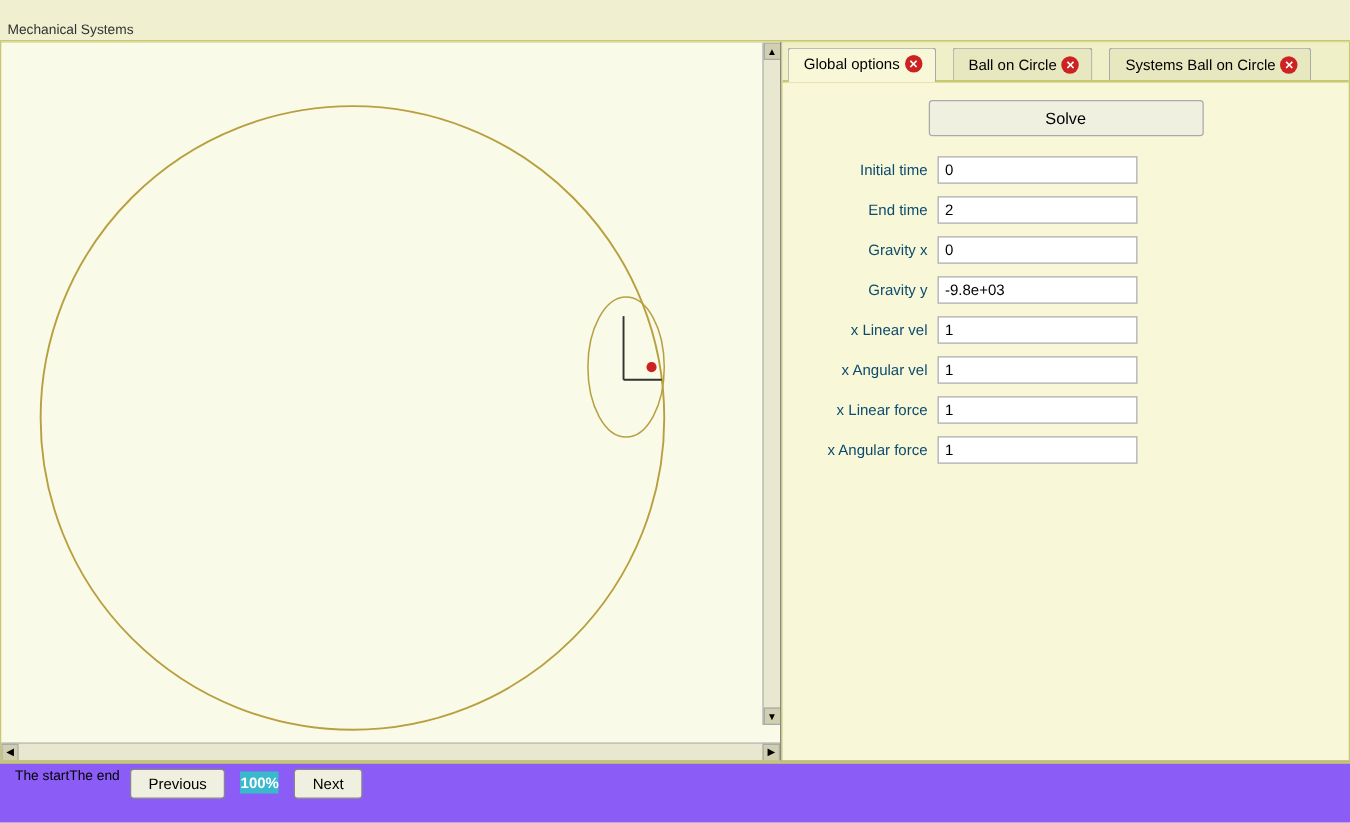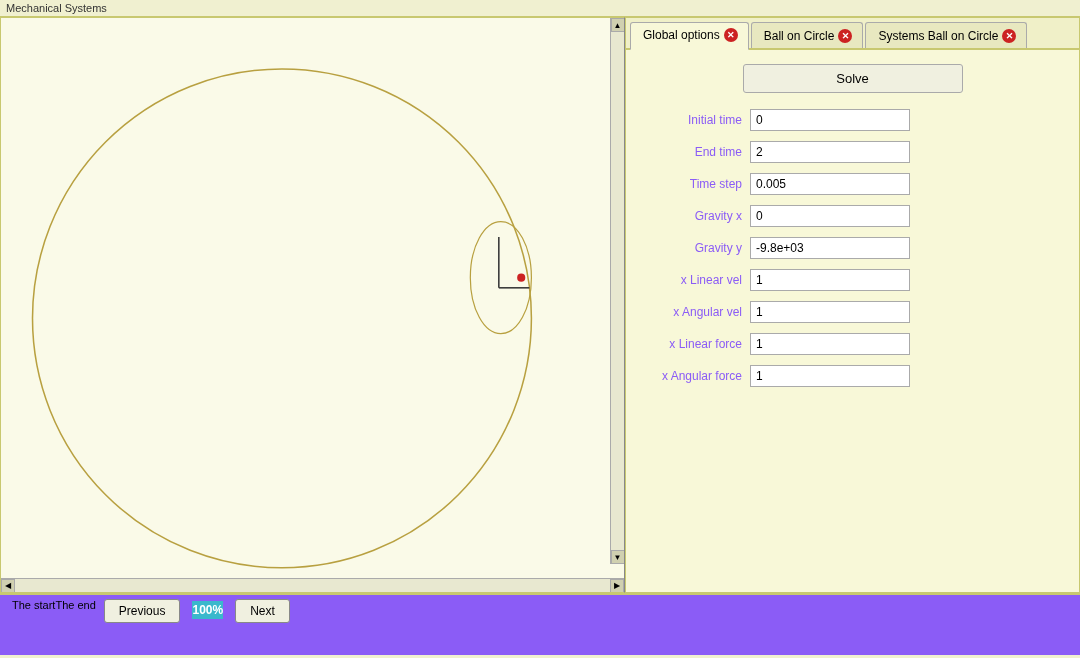--- a/index.html
+++ b/index.html
@@ -11,20 +11,21 @@
       height: 658px;
       overflow: hidden;
     }
 
     .title-bar {
       background: #f0f0d0;
       border-bottom: 1px solid #c8c870;
       padding: 2px 6px;
       font-size: 11px;
       color: #333;
+      margin-top: 16px;
     }
 
     .main-container {
       display: flex;
       height: calc(658px - 20px);
       flex-direction: column;
     }
 
     .content-area {
       display: flex;
@@ -83,21 +84,21 @@
       display: flex;
       flex-direction: column;
       border: 1px solid #c8c870;
     }
 
     .tabs-bar {
       display: flex;
       background: #f0f0c8;
       border-bottom: 2px solid #c8c870;
       padding: 4px 4px 0;
-      gap: 2px;
+      gap: 13px;
     }
 
     .tab {
       display: flex;
       align-items: center;
       gap: 4px;
       padding: 5px 10px 5px 12px;
       background: #e8e8c0;
       border: 1px solid #aaa;
       border-bottom: none;
@@ -156,21 +157,21 @@
       align-items: center;
       margin-bottom: 2px;
       padding: 2px 0;
     }
 
     .field-label {
       width: 110px;
       text-align: right;
       padding-right: 8px;
       font-size: 12px;
-      color: #8b5cf6;
+      color: #0c4a6e;
     }
 
     .field-input {
       flex: 1;
       max-width: 160px;
       padding: 3px 5px;
       border: 1px solid #aaa;
       background: white;
       font-size: 12px;
       outline: none;
@@ -317,24 +318,20 @@
         <div class="field-row">
           <span class="field-label">Initial time</span>
           <input class="field-input" type="text" value="0" style="">
         </div>
 
         <div class="field-row">
           <span class="field-label">End time</span>
           <input class="field-input" type="text" value="2" style="">
         </div>
 
-        <div class="field-row">
-          <span class="field-label">Time step</span>
-          <input class="field-input" type="text" value="0.005" style="">
-        </div>
 
         <div class="field-row">
           <span class="field-label">Gravity x</span>
           <input class="field-input" type="text" value="0" style="">
         </div>
 
         <div class="field-row">
           <span class="field-label">Gravity y</span>
           <input class="field-input" type="text" value="-9.8e+03" style="">
         </div>

